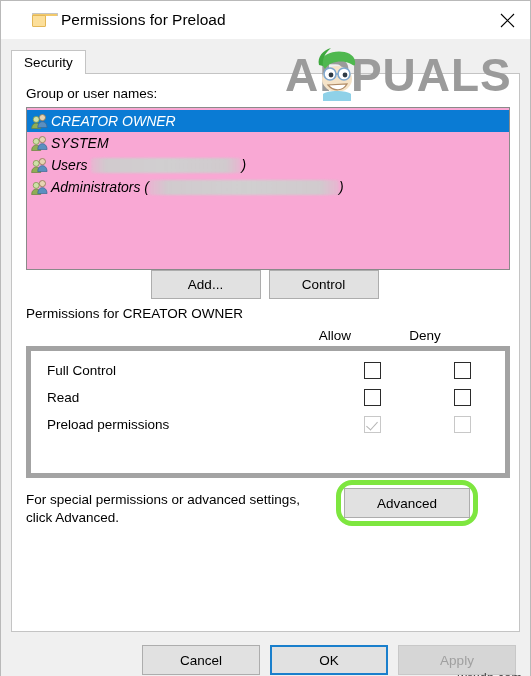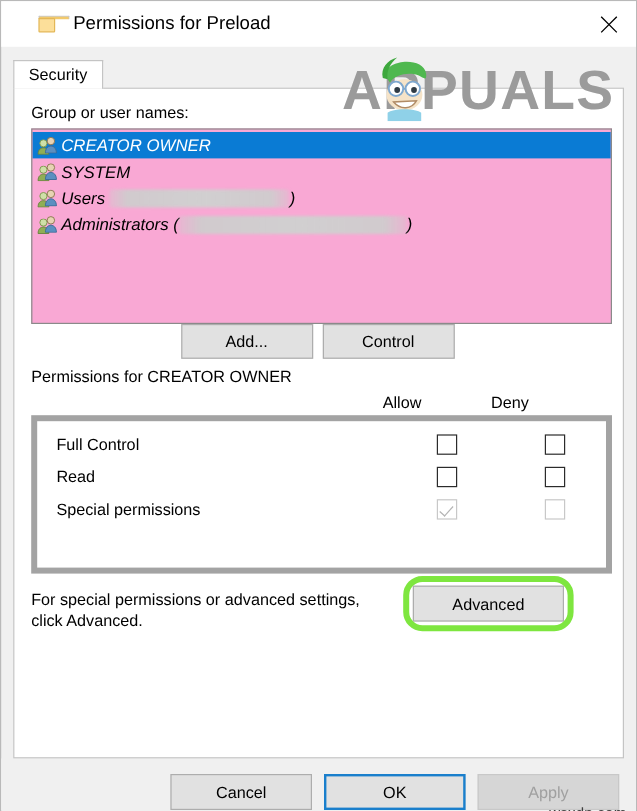--- a/index.html
+++ b/index.html
@@ -453,21 +453,21 @@
           <div class="perm-name">Read</div>
           <div class="cb-cell allow">
             <div class="checkbox"></div>
           </div>
           <div class="cb-cell deny">
             <div class="checkbox"></div>
           </div>
         </div>
 
         <div class="perm-row">
-          <div class="perm-name">Special permissions</div>
+          <div class="perm-name">Preload permissions</div>
           <div class="cb-cell allow">
             <div class="checkbox checked dim"></div>
           </div>
           <div class="cb-cell deny">
             <div class="checkbox dim"></div>
           </div>
         </div>
 
       </div>
 

